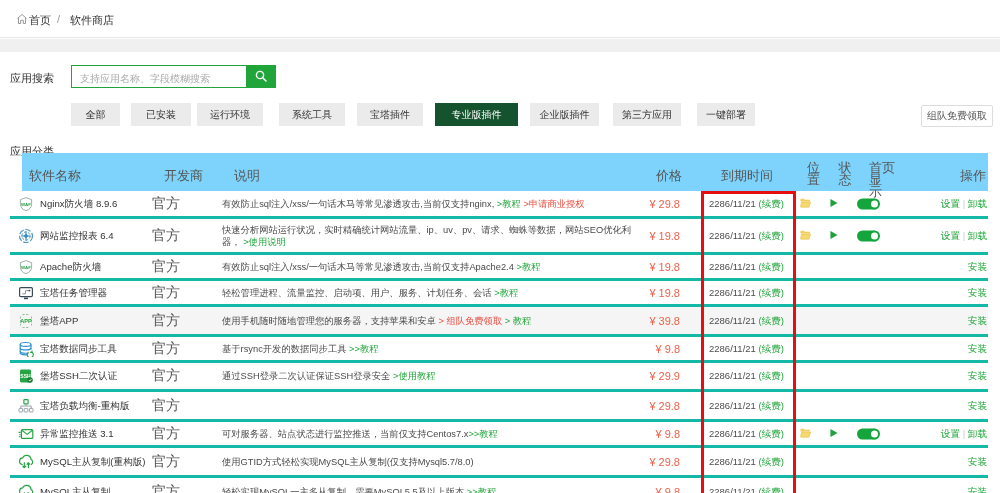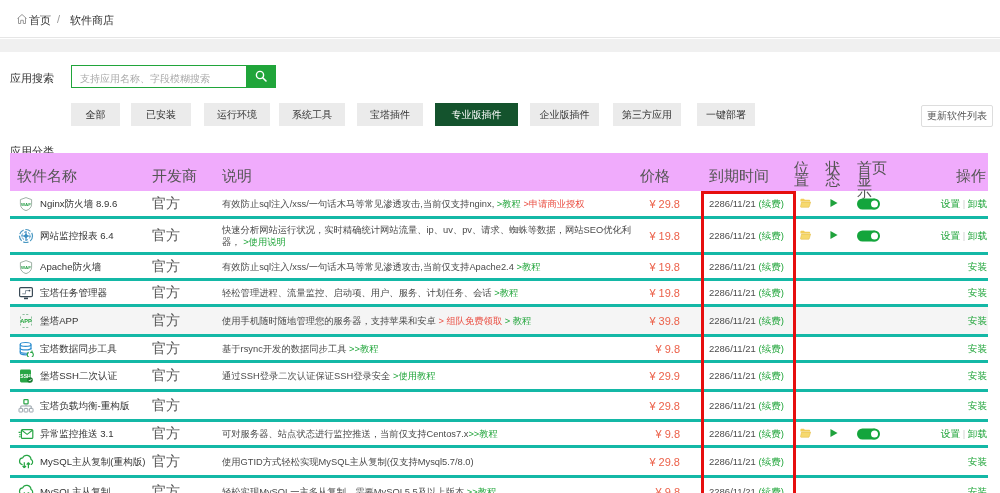--- a/index.html
+++ b/index.html
@@ -18,21 +18,21 @@
 #btn-search{left:246px;top:65px;width:30px;height:23px;background:#20a53a;}
 
 #lbl-cat{left:10px;top:108px;font-size:11px;color:#333;margin-top:36px;}
 .tab{position:absolute;top:103px;height:23px;line-height:23px;text-align:center;
   background:#ebebeb;color:#333;font-size:10px;}
 .tab.on{background:#14532d;color:#fff;}
 #btn-upd{left:921px;top:105px;width:72px;height:22px;line-height:20px;text-align:center;
   background:#fff;border:1px solid #ddd;border-radius:2px;font-size:10px;color:#555;}
 
 #tbl{left:10px;top:153px;width:978px;}
-.thead{position:relative;height:38px;background:#f0abfc;font-size:15px;color:#555;}
+.thead{position:relative;height:38px;background:#7dd3fc;font-size:13px;color:#555;margin-left:12px;}
 .row{position:relative;border-bottom:3px solid #14b8a6;font-size:9.6px;color:#444;text-decoration:underline;}
 .row.hov{background:#f5f5f5;}
 .cell{position:absolute;}
 .vc{top:50%;transform:translateY(-50%);}
 .name{left:30px;color:#333;font-size:9.6px;white-space:nowrap;}
 .icon{left:8px;width:16px;height:16px;}
 .dev{left:142px;color:#555;font-size:14px;}
 .desc{left:212px;width:415px;line-height:12px;color:#4a4a4a;font-size:9.3px;}
 .price{left:580px;width:90px;text-align:right;color:#ec614a;font-size:11px;}
 .date{left:699px;color:#4d4d4d;white-space:nowrap;font-size:9.5px;}
@@ -67,28 +67,28 @@
   <div id="btn-search" class="abs">
     <svg style="position:absolute;left:8px;top:4px" width="14" height="14" viewBox="0 0 14 14">
       <circle cx="6" cy="6" r="3.6" fill="none" stroke="#fff" stroke-width="1.4"></circle>
       <line x1="8.7" y1="8.7" x2="12" y2="12" stroke="#fff" stroke-width="1.6" stroke-linecap="round"></line>
     </svg>
   </div>
 
   <span id="lbl-cat" class="abs">应用分类</span>
   <div class="tab" style="left:71px;width:49px">全部</div>
   <div class="tab" style="left:131px;width:60px">已安装</div>
-  <div class="tab" style="left:204px;width:66px">运行环境</div>
+  <div class="tab" style="left:197px;width:66px">运行环境</div>
   <div class="tab" style="left:279px;width:66px">系统工具</div>
   <div class="tab" style="left:357px;width:66px">宝塔插件</div>
   <div class="tab on" style="left:435px;width:83px">专业版插件</div>
   <div class="tab" style="left:530px;width:69px">企业版插件</div>
   <div class="tab" style="left:613px;width:68px">第三方应用</div>
   <div class="tab" style="left:697px;width:58px">一键部署</div>
-  <div id="btn-upd" class="abs">更新软件列表</div>
+  <div id="btn-upd" class="abs">组队免费领取</div>
 
   <div id="tbl" class="abs">
     <div class="thead">
       <span class="cell" style="left:7px;top:14px">软件名称</span>
       <span class="cell" style="left:142px;top:14px">开发商</span>
       <span class="cell" style="left:212px;top:14px">说明</span>
       <span class="cell" style="left:580px;width:80px;text-align:right;top:14px">价格</span>
       <span class="cell" style="left:699px;top:14px">到期时间</span>
       <span class="cell" style="left:781px;top:9px;width:21px;text-align:center;line-height:12px">位<br>置</span>
       <span class="cell" style="left:813px;top:9px;width:20px;text-align:center;line-height:12px">状<br>态</span>

